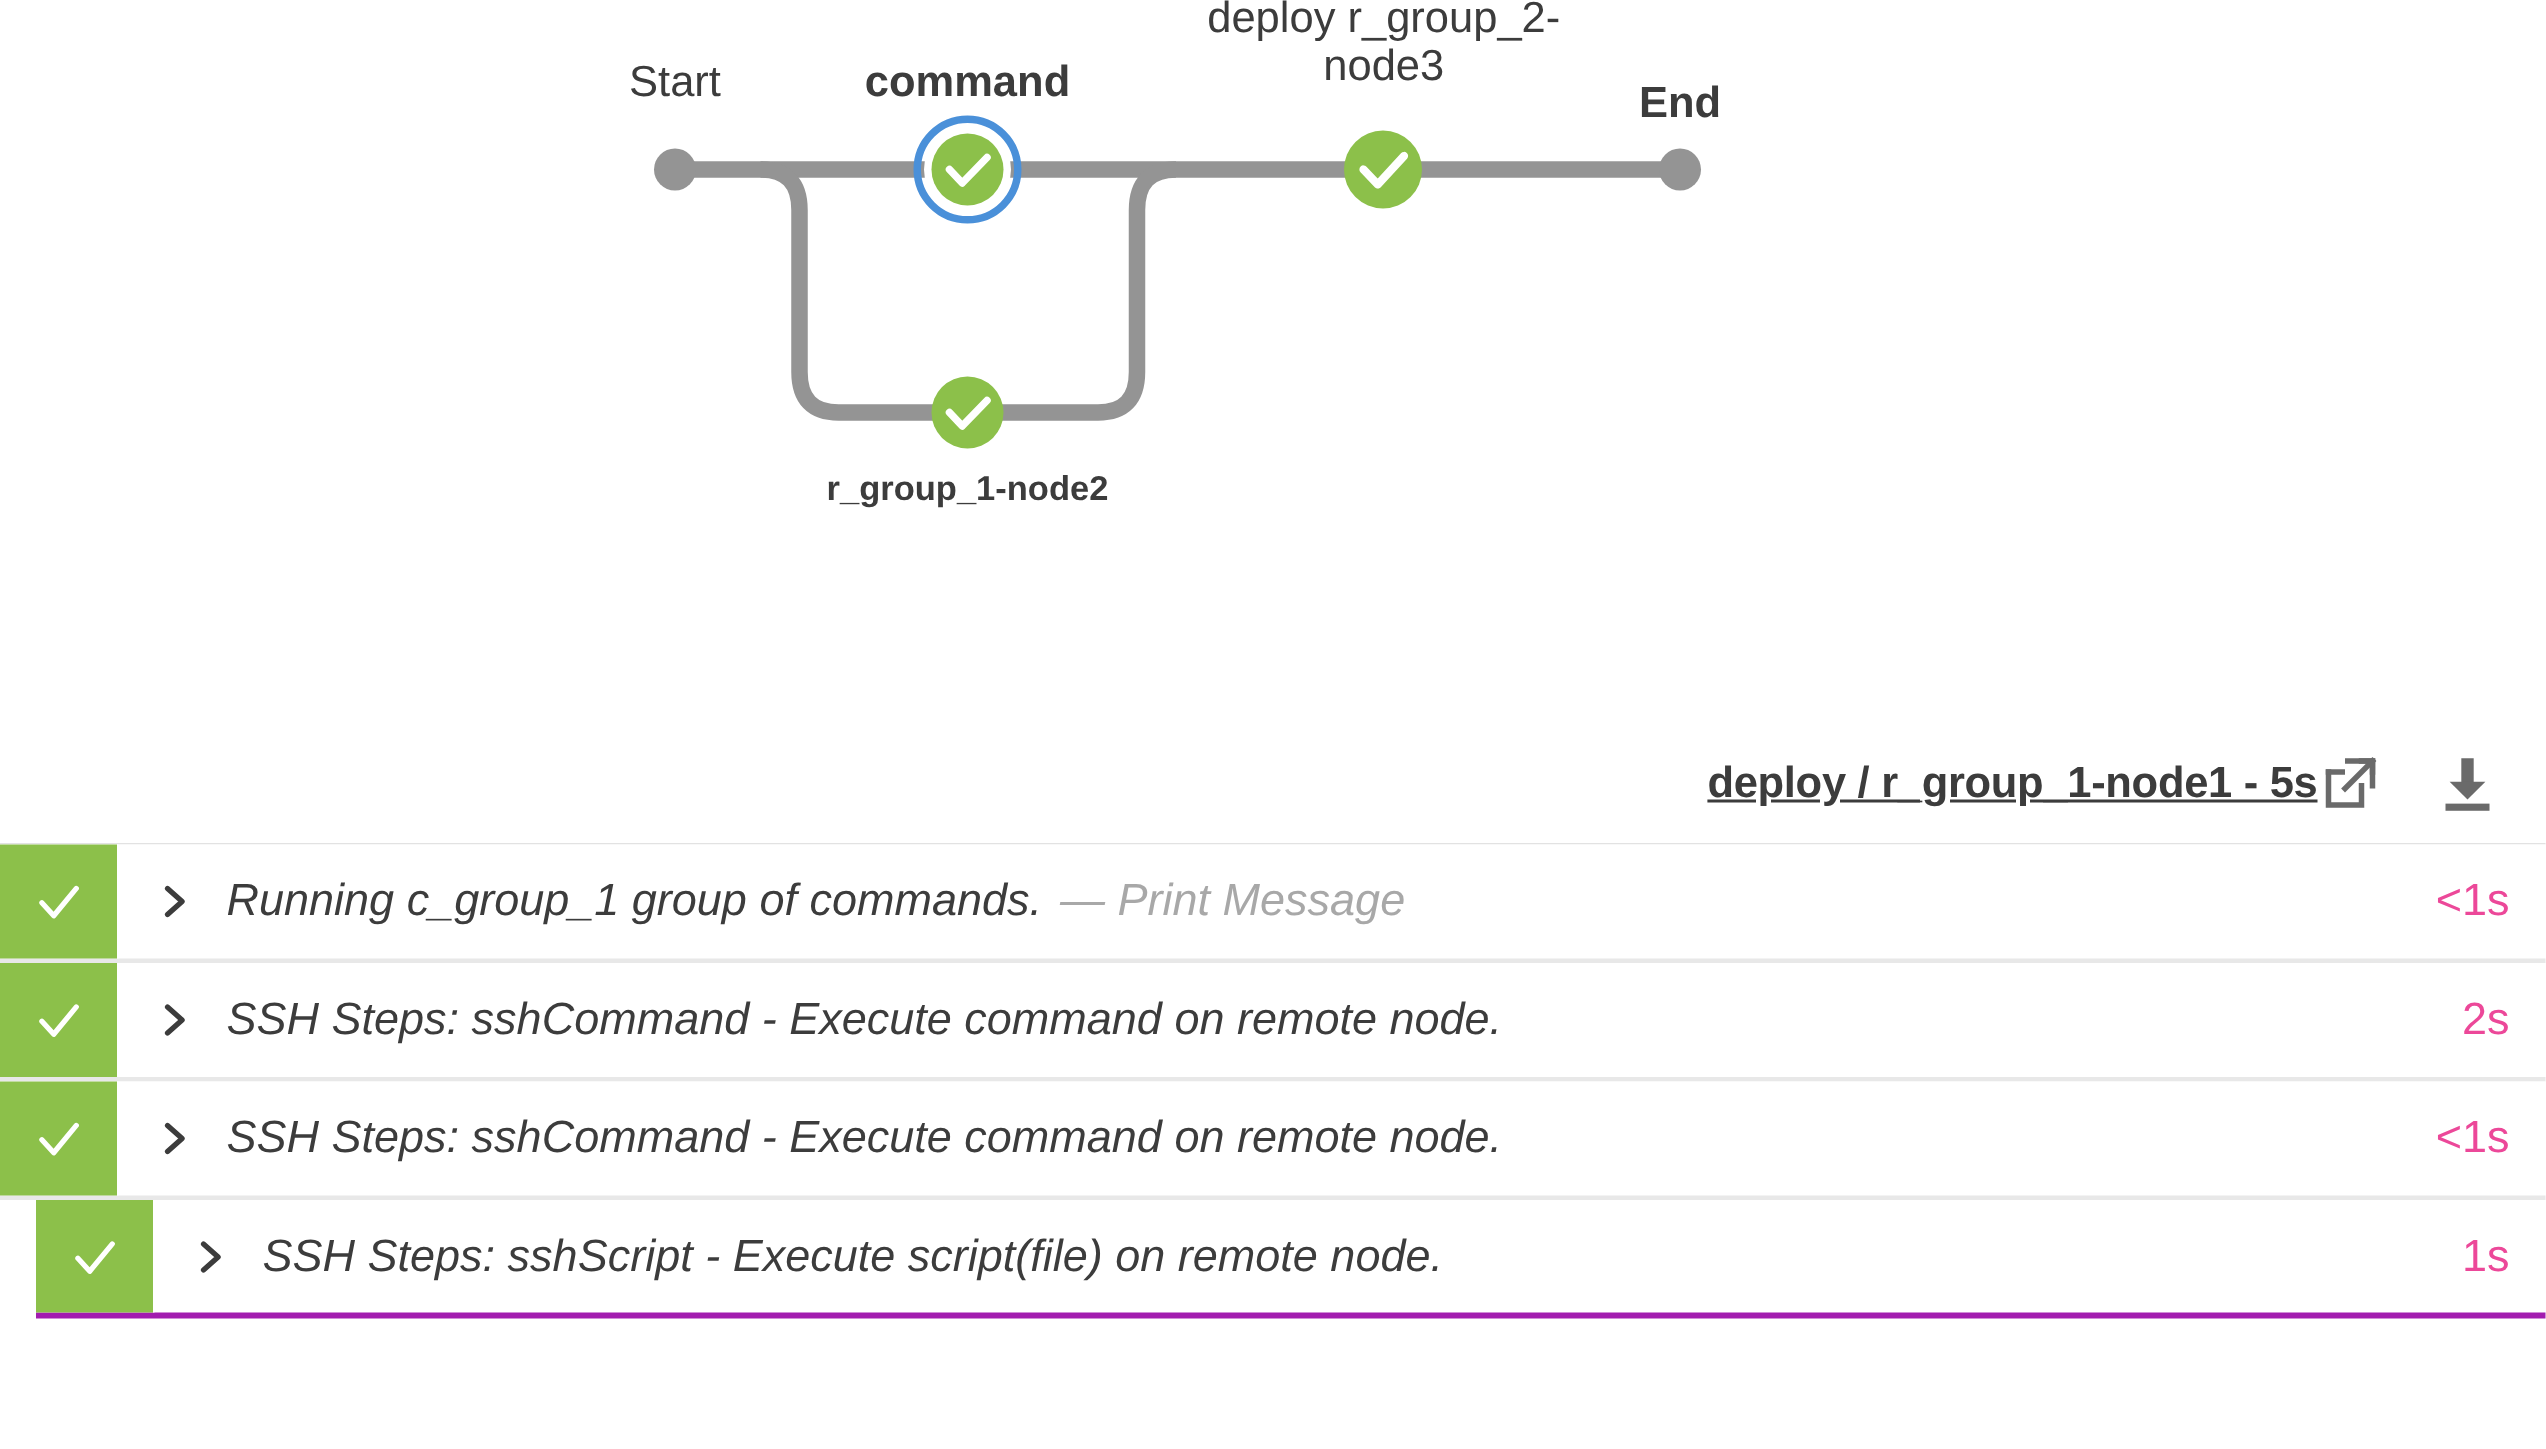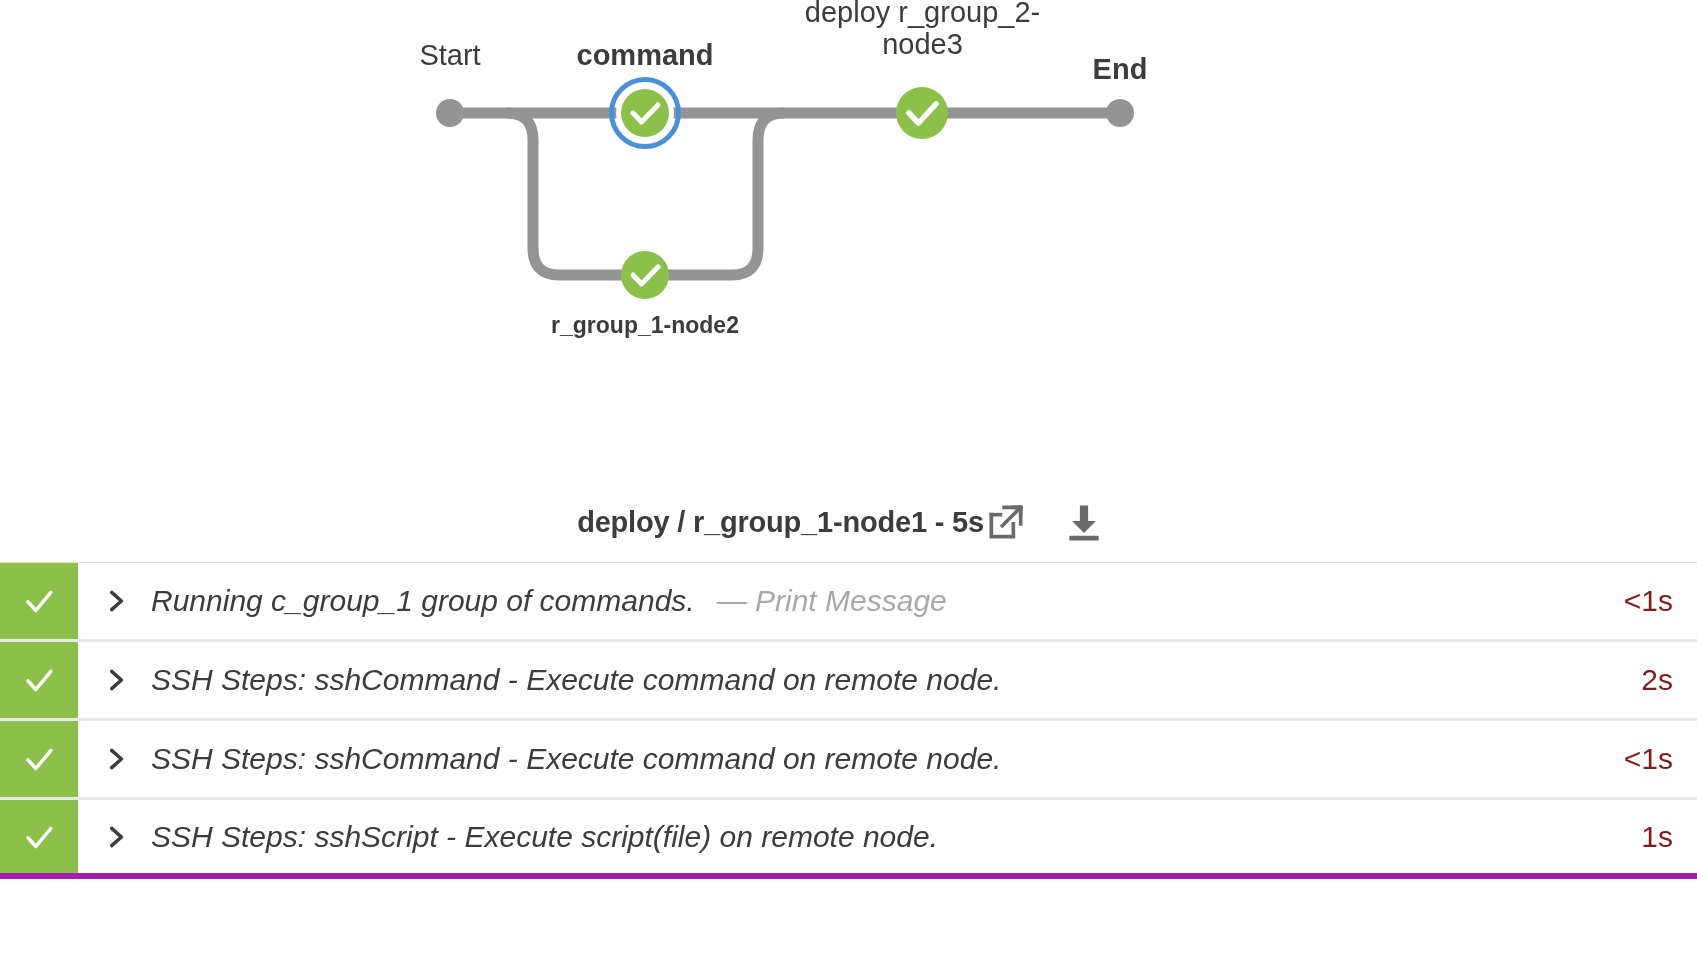--- a/index.html
+++ b/index.html
@@ -54,23 +54,24 @@
   
   #log-panel {
     position: absolute;
     left: 0;
     top: 470px;
     width: 1697px;
   }
   #log-header {
     display: flex;
     align-items: center;
-    justify-content: center;
+    justify-content: flex-end;
     padding: 30px 18px 18px 16px;
     box-sizing: border-box;
+    text-decoration: underline;
   }
   #log-title {
     font-size: 29px;
     font-weight: bold;
     color: #3c3c3c;
     letter-spacing: -0.2px;
   }
   #log-actions {
     display: flex;
     align-items: center;
@@ -89,21 +90,22 @@
   }
   .log-row {
     display: flex;
     align-items: stretch;
     height: 79px;
     background: #ffffff;
     border-bottom: 3px solid #e8e8e8;
     box-sizing: border-box;
   }
   .log-row:last-child {
-    border-bottom: 6px solid #a21caf;
+    border-bottom: 4px solid #a21caf;
+    margin-left: 24px;
   }
   .row-status {
     width: 78px;
     flex: 0 0 78px;
     background: #8cc04a;
     display: flex;
     align-items: center;
     justify-content: center;
   }
   .row-status svg { display:block; }
@@ -126,27 +128,27 @@
   .row-text {
     font-size: 30px;
     color: #3c3c3c;
     white-space: nowrap;
     overflow: hidden;
     text-overflow: ellipsis;
   }
   .row-annotation {
     font-size: 30px;
     color: #a8a8a8;
-    margin-left: 22px;
+    margin-left: 12px;
     white-space: nowrap;
   }
   .row-duration {
     flex: 0 0 auto;
     font-size: 30px;
-    color: #7f1d1d;
+    color: #ec4899;
     text-align: right;
     padding: 0 24px 0 20px;
     display: flex;
     align-items: center;
   }
 </style>
 </head>
 <body>
 
 <div id="pipeline-graph">

